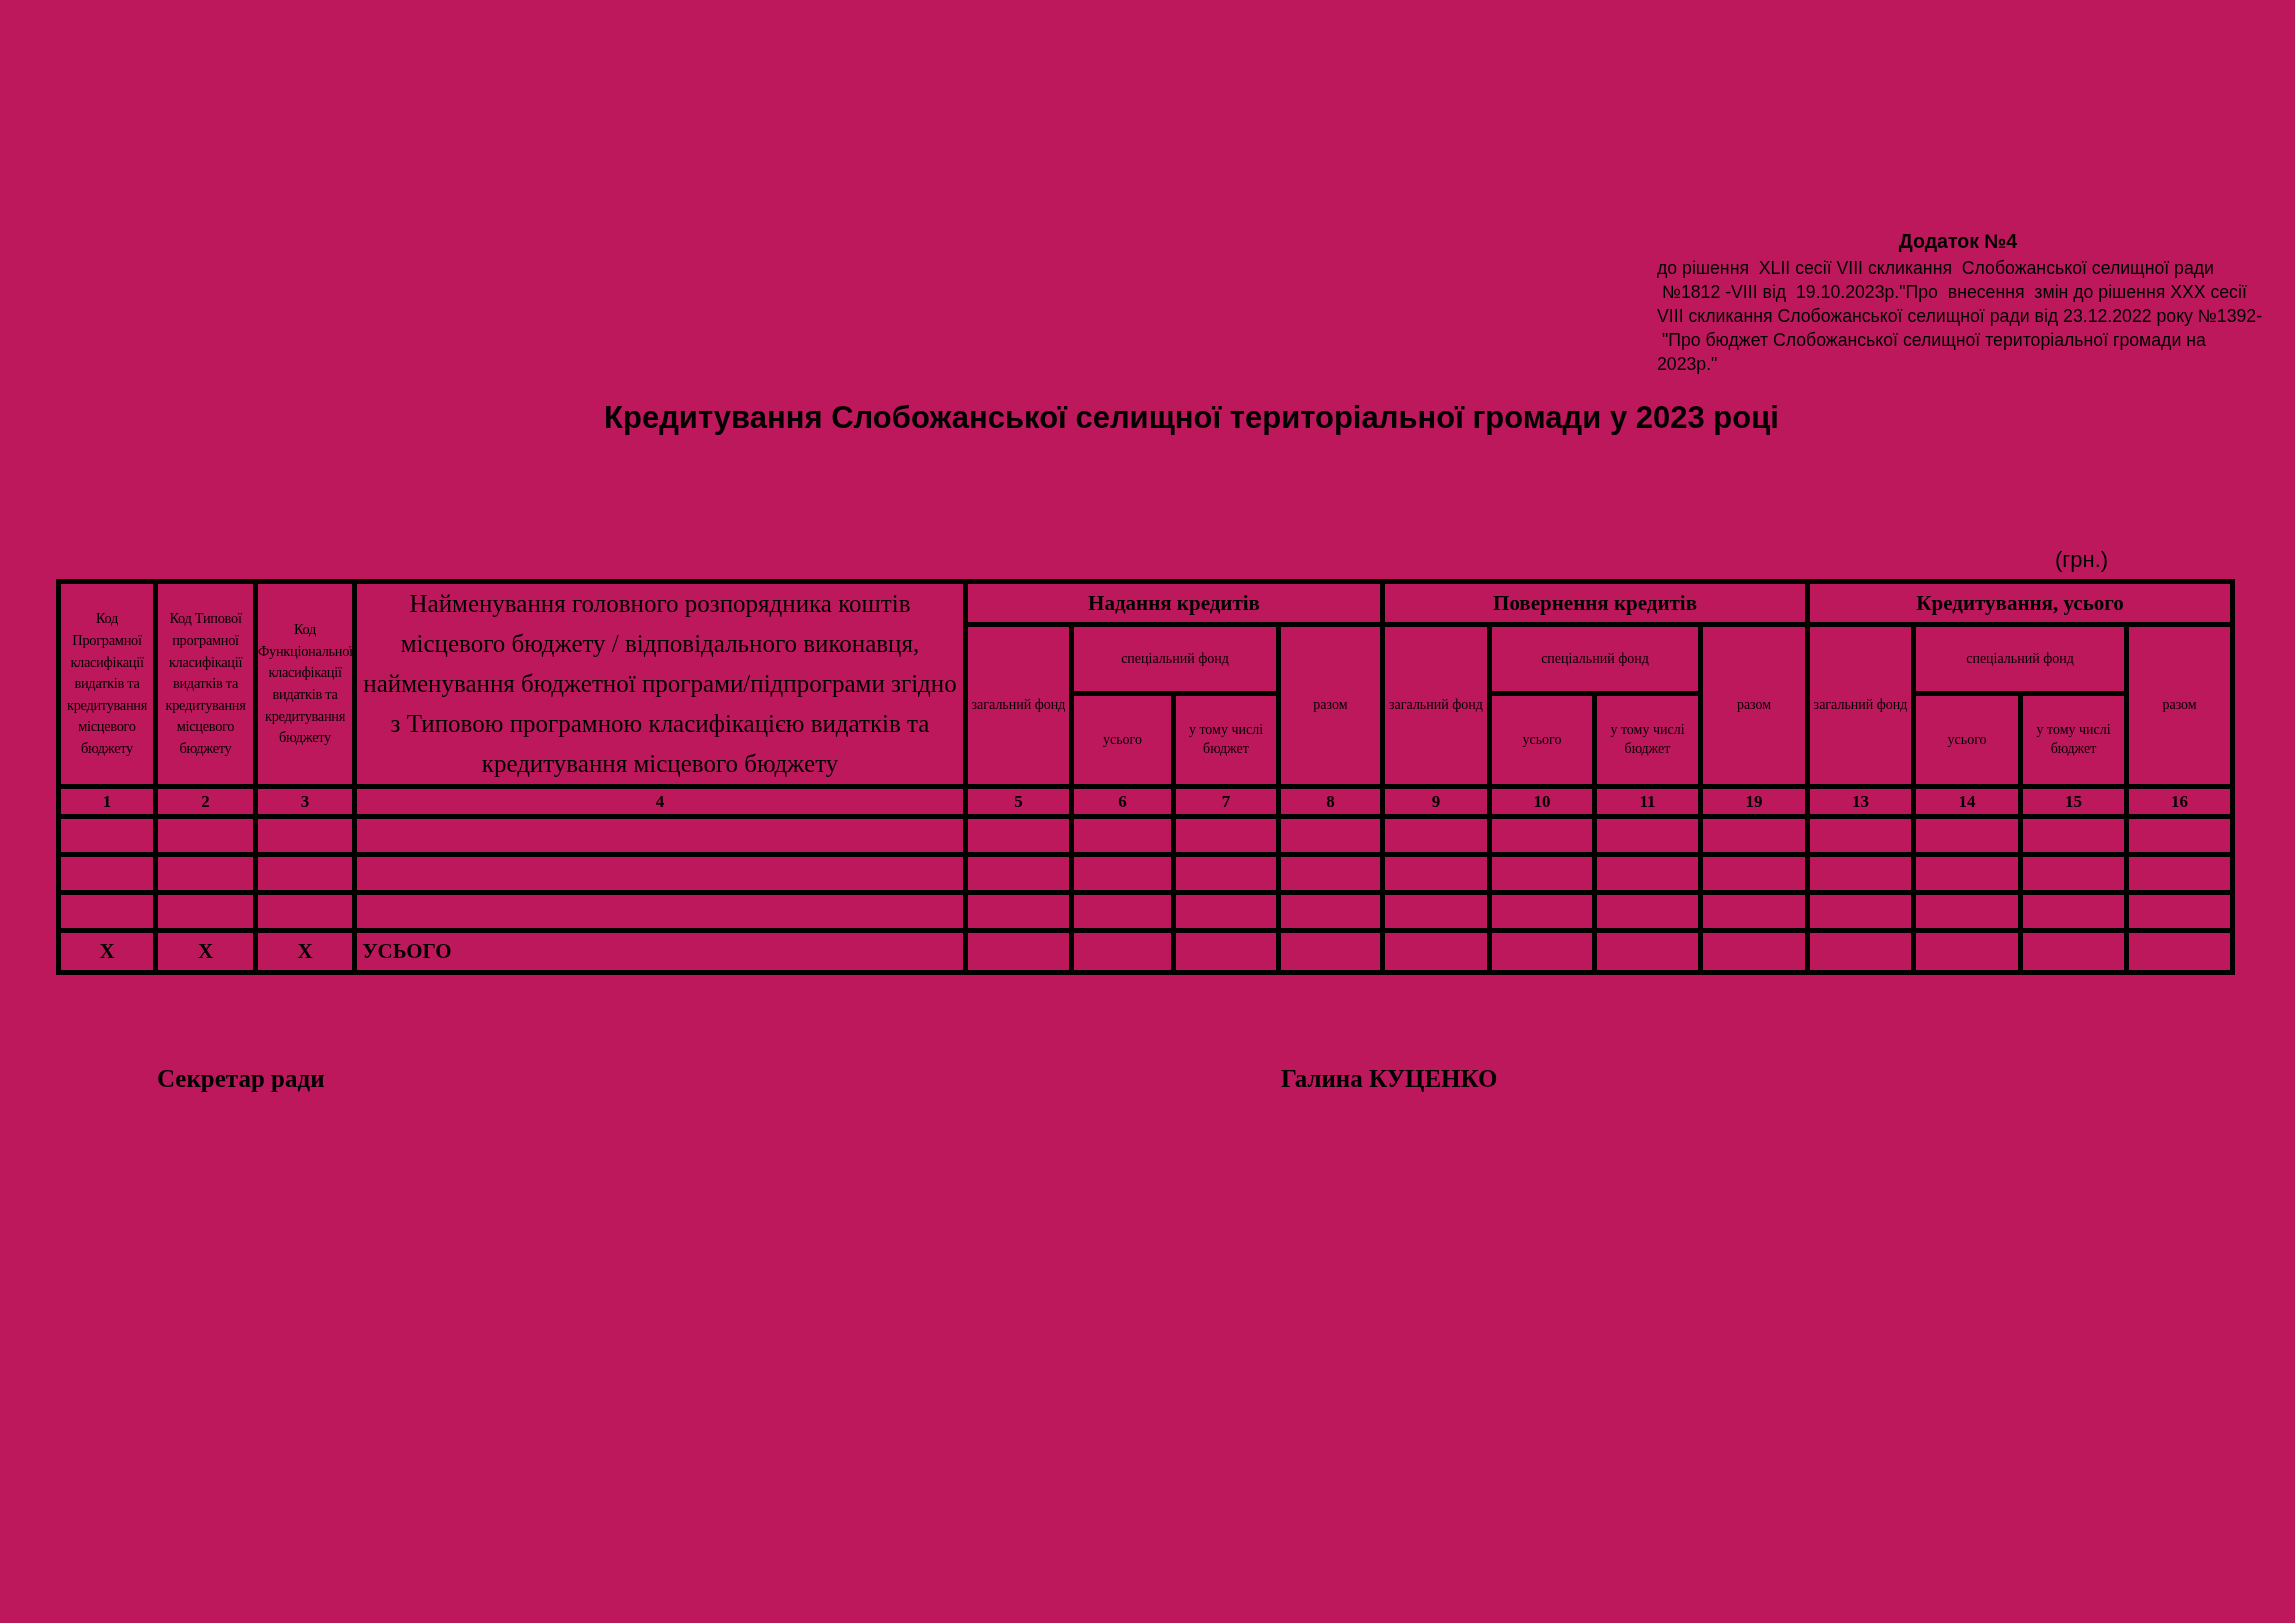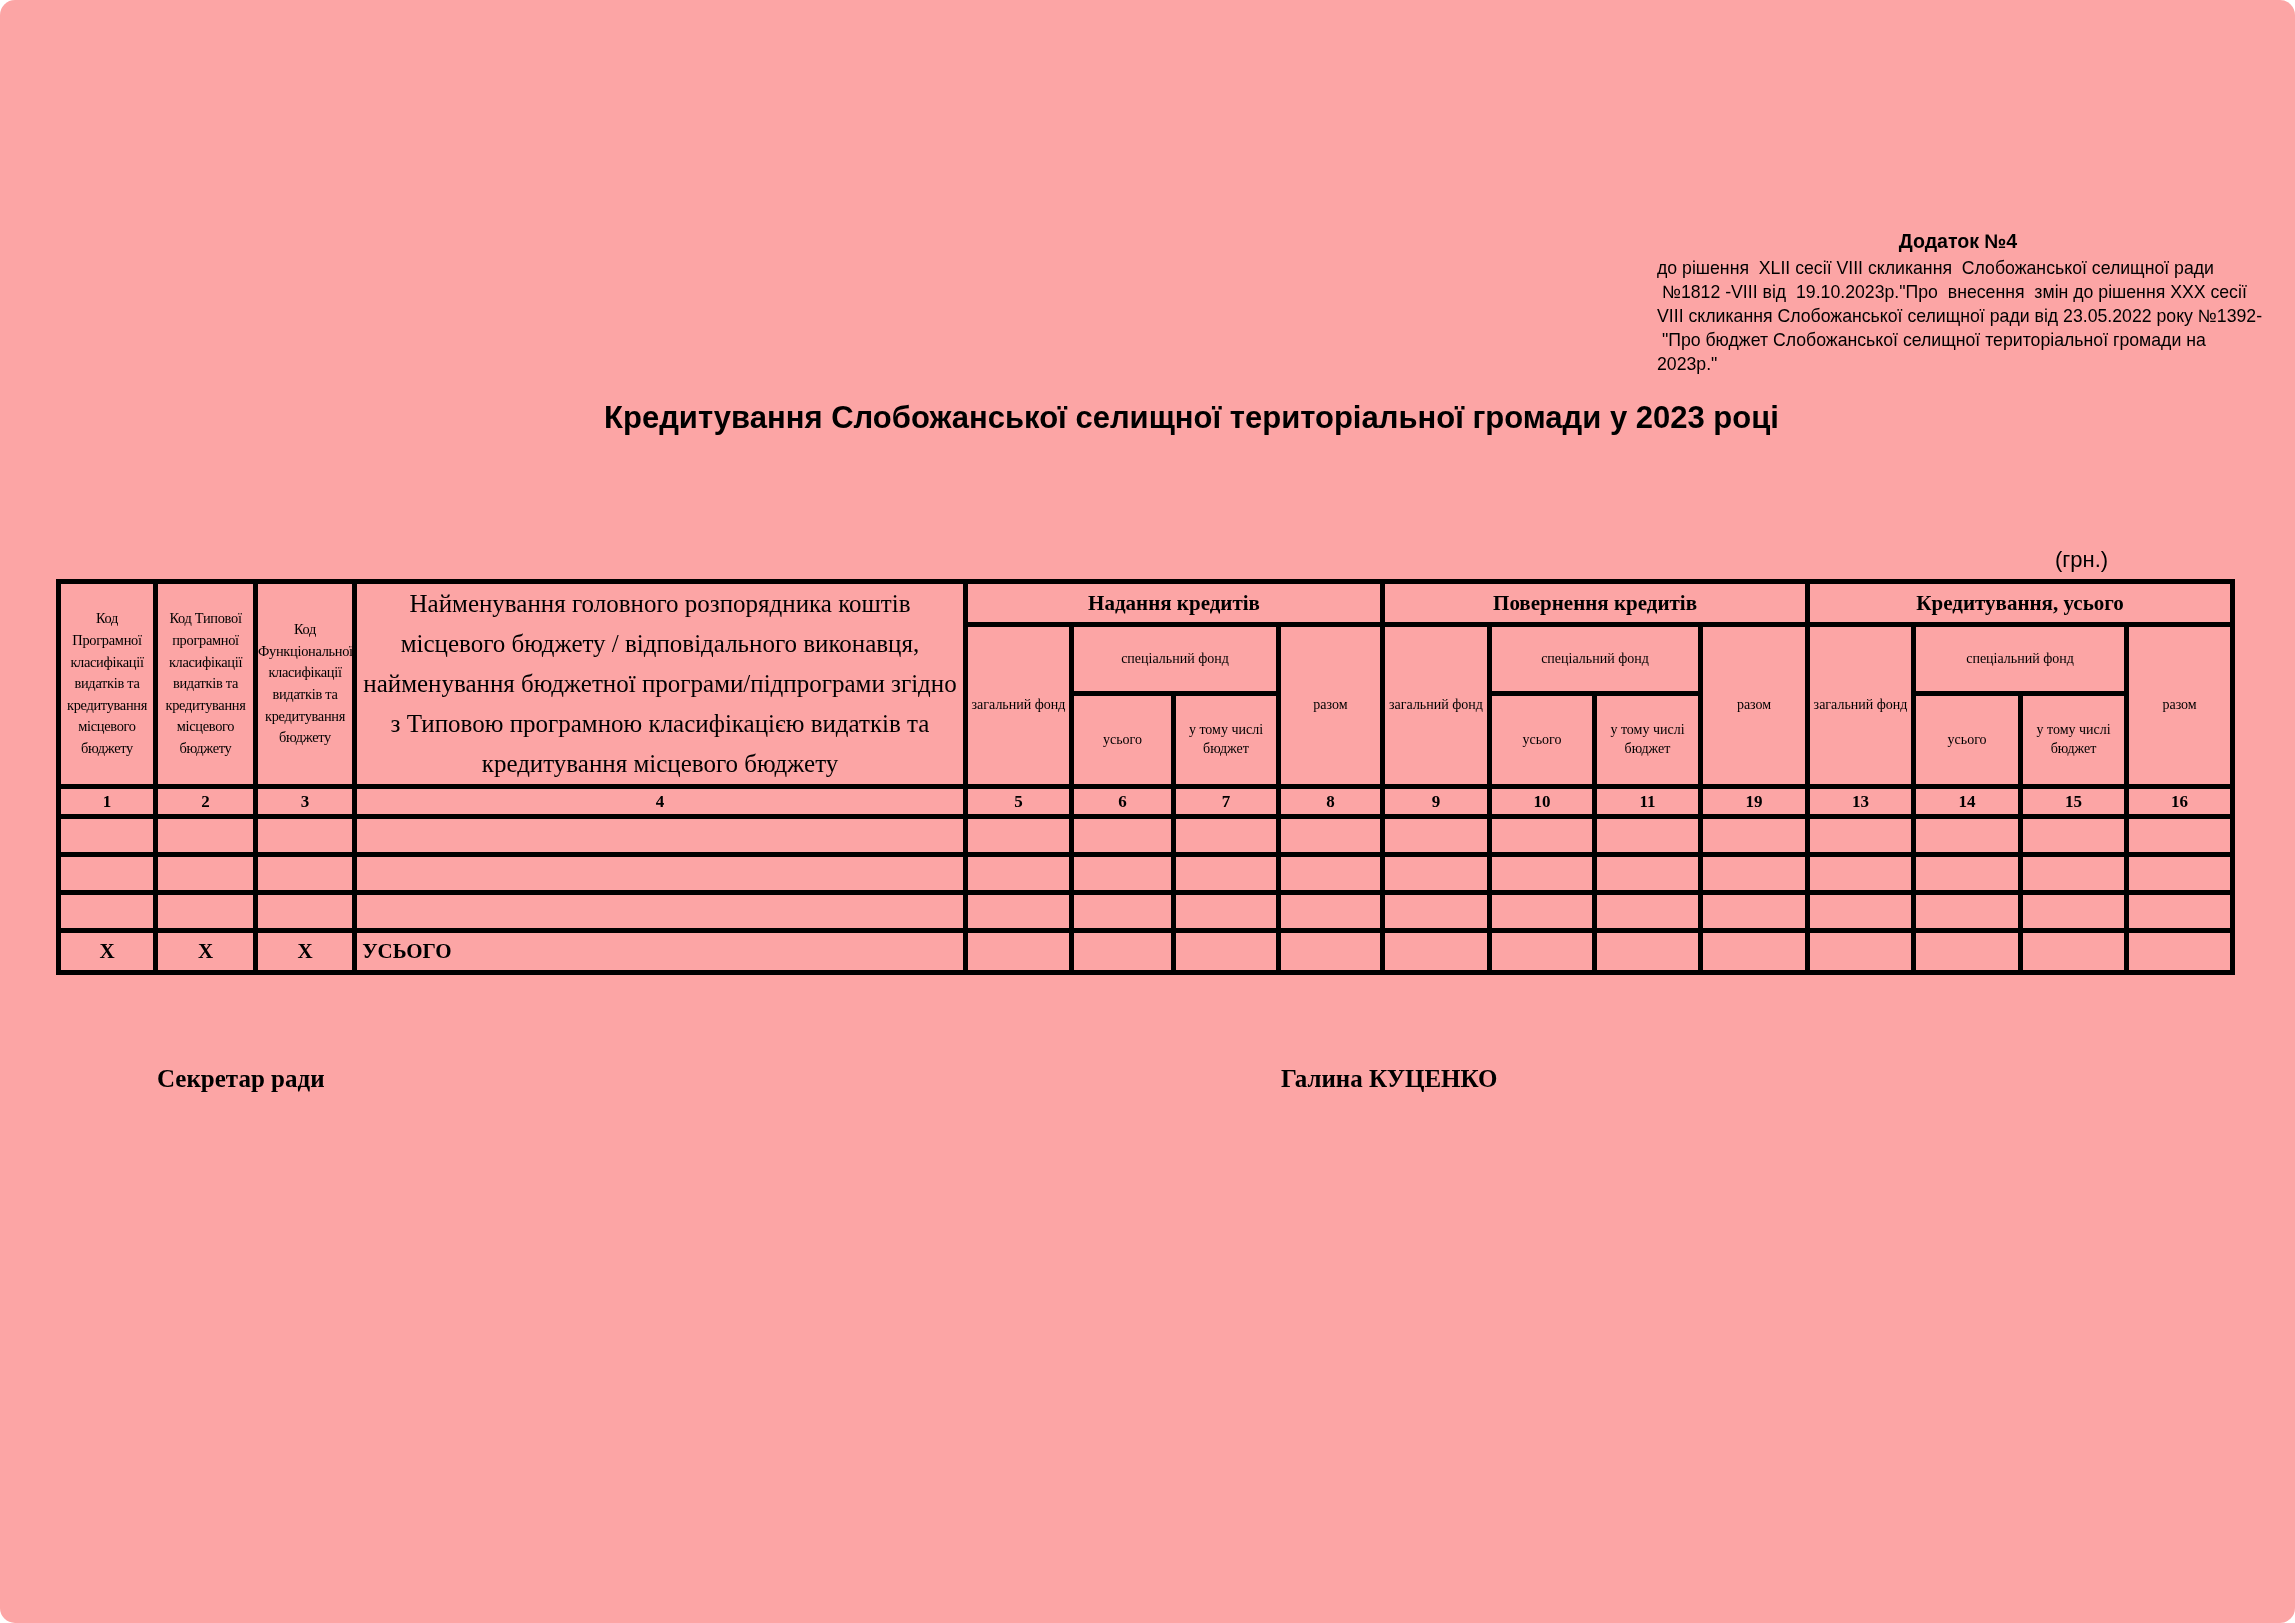--- a/index.html
+++ b/index.html
@@ -4,25 +4,24 @@
 <style>
   html, body {
     margin: 0;
     padding: 0;
     background: #ffffff;
   }
   .page {
     position: relative;
     width: 2295px;
     height: 1623px;
-    background: #fca5a5;
+    background: #be185d;
     color: #000000;
     overflow: hidden;
     font-family: "Liberation Serif", serif;
-    border-radius: 15px;
   }
 
   
   .annex {
     position: absolute;
     left: 1657px;
     top: 228px;
     width: 602px;
     font-family: "Liberation Sans", sans-serif;
     font-size: 17.7px;
@@ -158,21 +157,21 @@
 </style>
 </head>
 <body>
 
 <div class="page">
 
   <div class="annex">
     <div class="annex-title">Додаток №4</div>
     <div class="annex-line">до рішення  XLII сесії VIII скликання  Слобожанської селищної ради</div>
     <div class="annex-line"> №1812 -VIII від  19.10.2023р."Про  внесення  змін до рішення XXX сесії</div>
-    <div class="annex-line">VIII скликання Слобожанської селищної ради від 23.05.2022 року №1392-</div>
+    <div class="annex-line">VIII скликання Слобожанської селищної ради від 23.12.2022 року №1392-</div>
     <div class="annex-line"> "Про бюджет Слобожанської селищної територіальної громади на</div>
     <div class="annex-line">2023р."</div>
   </div>
 
   <div class="doc-title">Кредитування Слобожанської селищної територіальної громади у 2023 році</div>
 
 
   <div class="currency-note">(грн.)</div>
 
   <table class="main">

